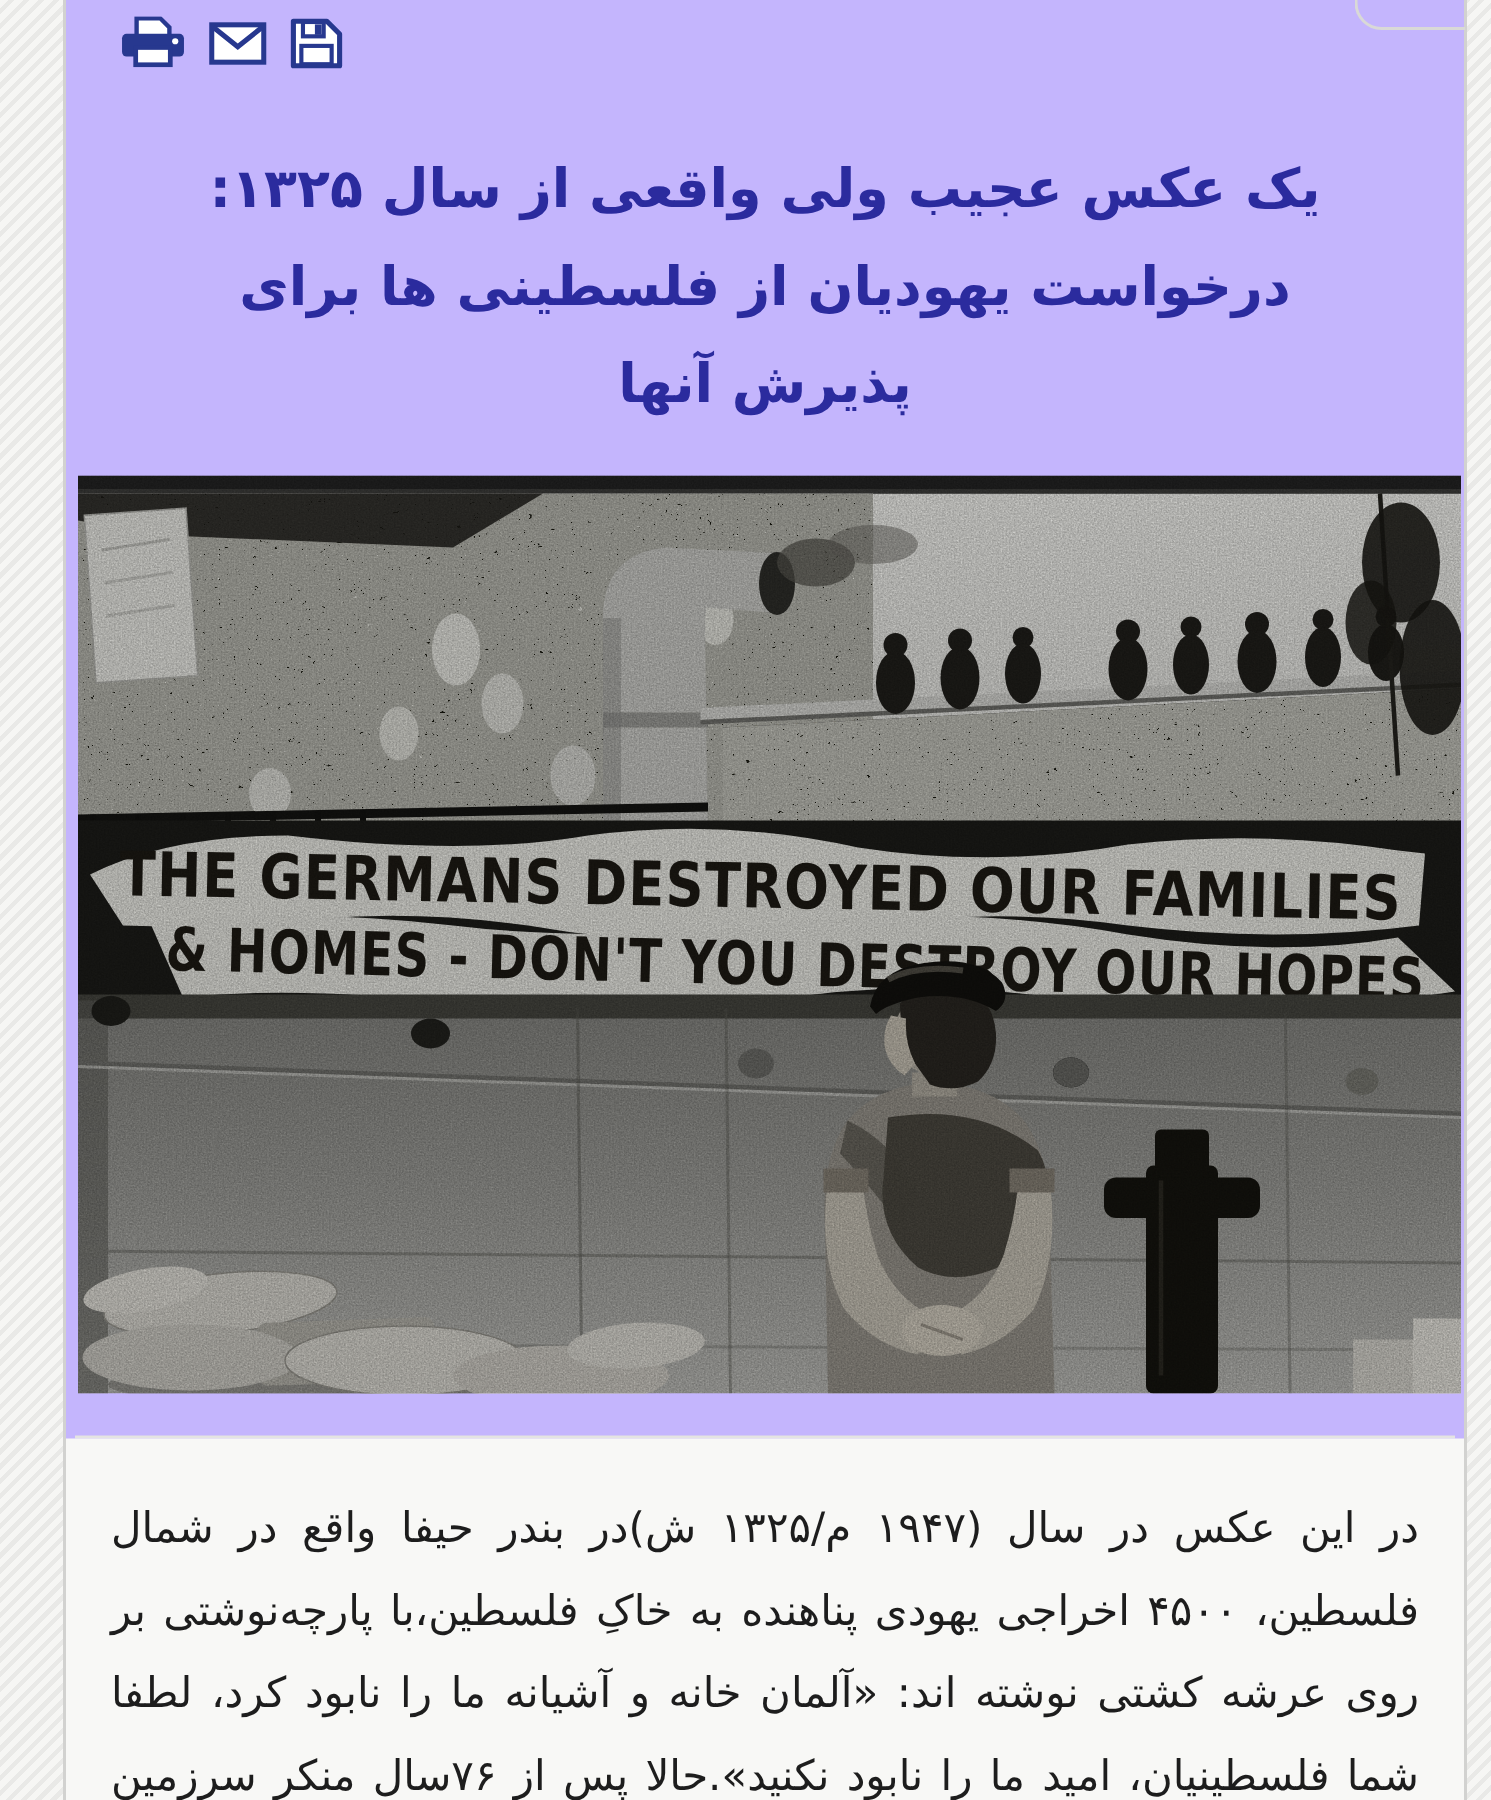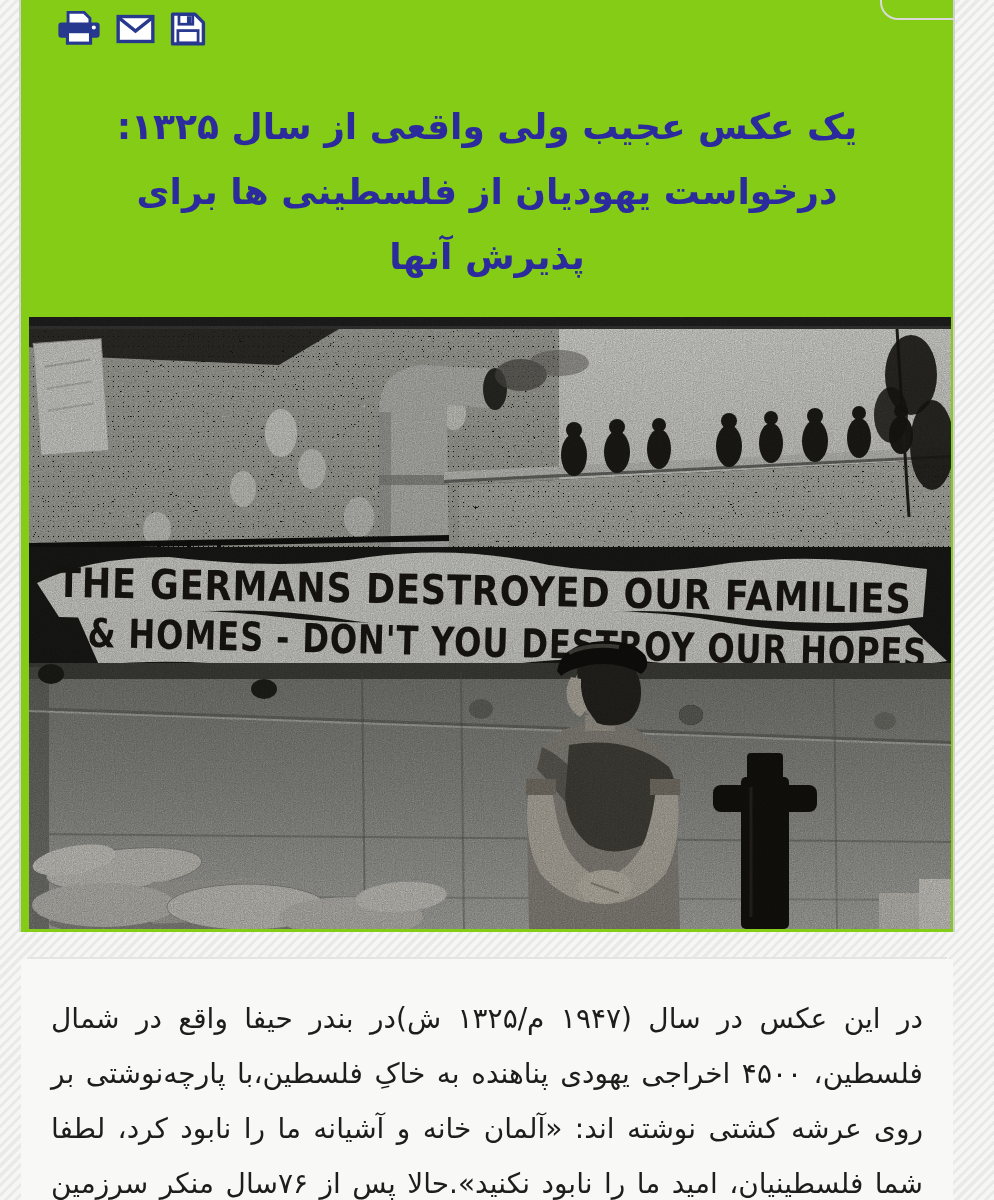--- a/index.html
+++ b/index.html
@@ -2,22 +2,22 @@
 <html lang="fa"><head>
 <meta charset="utf-8">
 <style>
   * { margin:0; padding:0; box-sizing:border-box; }
   html,body { width:994px; height:1200px; overflow:hidden; }
   body{
     font-family:"DejaVu Sans", sans-serif;
     background: repeating-linear-gradient(135deg,#f6f6f4 0px,#f6f6f4 4px,#e9e9e7 4px,#e9e9e7 7px);
   }
   .content{
-    position:absolute; left:19px; top:0; width:936px; height:932px;
-    background:#84cc16;
+    position:absolute; left:42px; top:0; width:936px; height:1200px;
+    background:#c4b5fd;
     border-left:2px solid #d2d2d0;
     border-right:2px solid #d2d2d0;
   }
   .corner-fragment{
     position:absolute; top:-4px; left:859px; width:74px; height:24px;
     border-left:2px solid #d9d9d7; border-bottom:2px solid #d9d9d7;
     border-bottom-left-radius:18px; background:transparent;
   }
   .toolbar{ padding:11px 0 0 36px; height:50px; display:flex; align-items:flex-start; gap:15px; }
   .toolbar a{ display:inline-block; line-height:0; }

